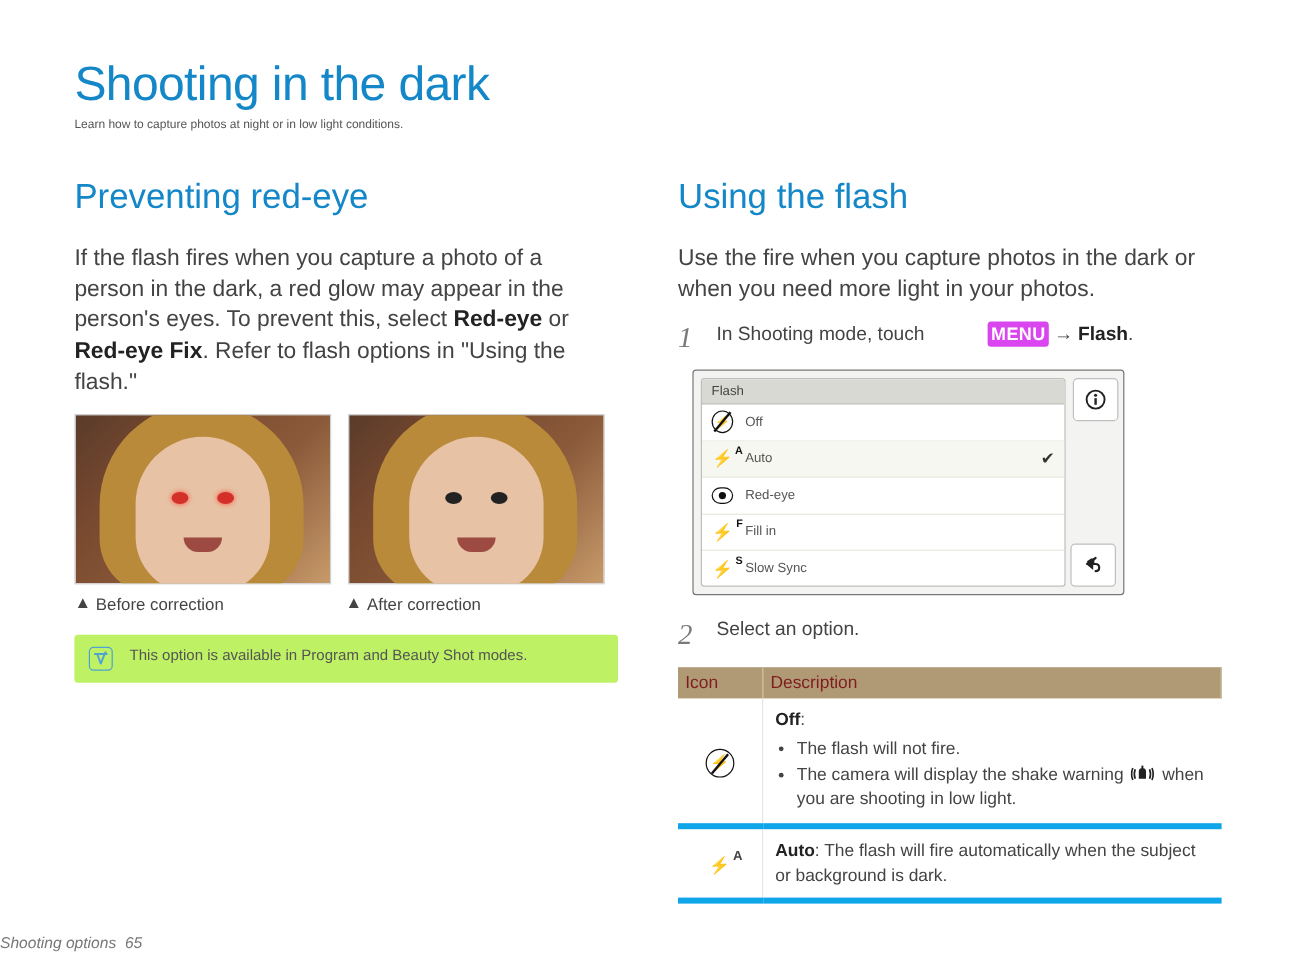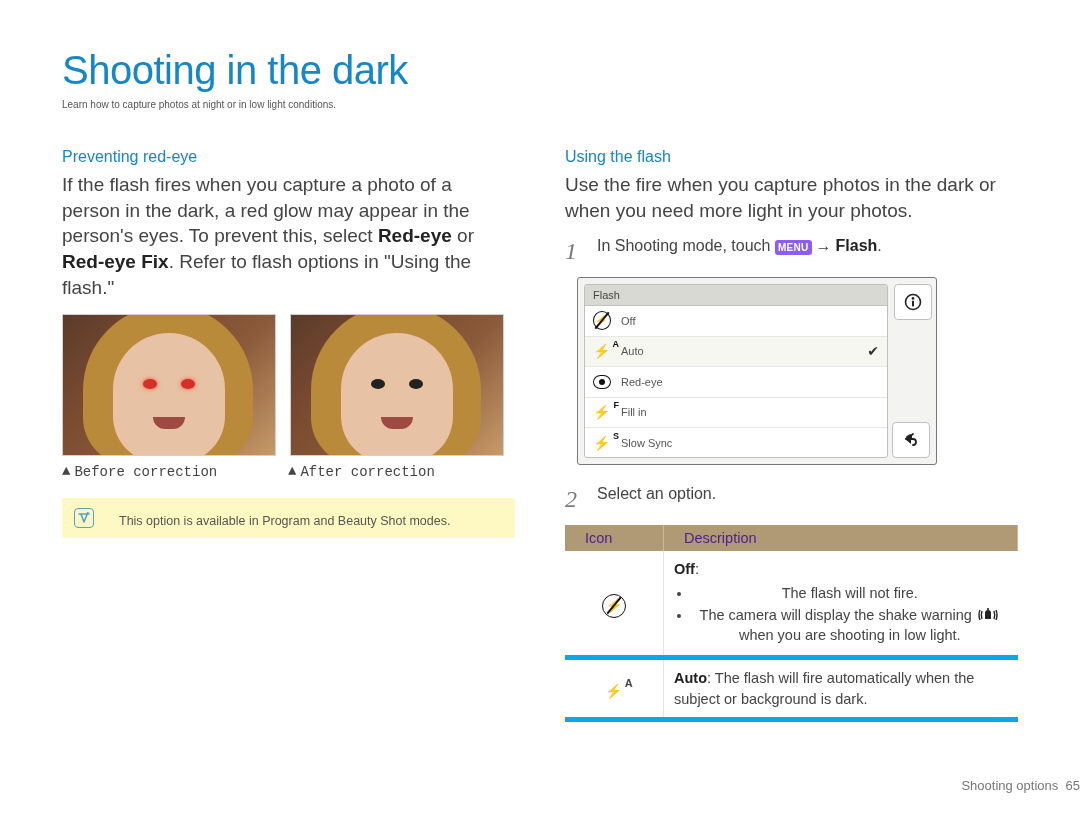--- a/index.html
+++ b/index.html
@@ -36,24 +36,24 @@
   }
   .columns {
     display: flex;
     gap: 50px;
   }
   .col {
     flex: 1 1 0;
     min-width: 0;
   }
   .section-title {
-    font-size: 16px;
+    font-size: 29px;
     font-weight: 400;
     color: #1487c8;
-    margin: 0 0 6px 0;
+    margin: 0 0 22px 0;
   }
   .body-text {
     font-size: 19px;
     line-height: 1.35;
     color: #444;
     margin: 0 0 14px 0;
   }
   .bold { font-weight: 700; color: #222; }
   .photos {
     display: flex;
@@ -92,57 +92,58 @@
   .eye.red { background: #d4302a; box-shadow: 0 0 4px #ff4a3a; }
   .eye.l { left: 80px; }
   .eye.r { left: 118px; }
   .mouth {
     position:absolute;
     top: 102px; left: 90px;
     width: 32px; height: 12px;
     background: #9c4a42;
     border-radius: 0 0 16px 16px;
   }
-  .caption-row { display: flex; gap: 14px; margin-bottom: 18px; font-family: Liberation Mono, monospace; }
+  .caption-row { display: flex; gap: 14px; margin-bottom: 18px; }
   .caption { width: 212px; font-size: 14px; color: #444; }
   .caption .tri { display: inline-block; transform: translateY(-1px); margin-right: 4px; }
 
   .note-box {
-    background: #fef9c3;
+    background: #bef264;
     border-radius: 3px;
     padding: 10px 12px;
     display: flex;
-    align-items: flex-end;
-    gap: 25px;
+    align-items: flex-start;
+    gap: 14px;
   }
   .note-icon {
     width: 18px; height: 18px;
     border: 1.8px solid #4fa2d1;
     border-radius: 4px;
     display: flex; align-items: center; justify-content: center;
   }
   .note-icon svg { display: block; }
   .note-text { font-size: 12.5px; color: #555; }
 
   
   .step-row { display: flex; gap: 14px; margin-bottom: 14px; align-items: flex-start; }
   .step-num { font-size: 24px; font-style: italic; font-family: Georgia, 'Times New Roman', serif; color: #7a7a7a; line-height: 1; margin-top: 2px; min-width: 18px; }
   .step-text { font-size: 16px; color: #444; }
   .menu-chip {
     display: inline-flex;
     align-items: center;
     justify-content: center;
-    background: #8b5cf6;
+    background: #d946ef;
     color: #fff;
     border-radius: 3px;
-    font-size: 10px;
+    font-size: 15px;
     font-weight: 700;
     padding: 2px 3px;
     vertical-align: 0px;
     letter-spacing: 0.3px;
+    margin-left: 48px;
   }
   .arrow-sym { margin: 0 4px; }
 
   .screen {
     width: 360px;
     height: 188px;
     border: 1.5px solid #777;
     border-radius: 3px;
     background: #f3f3f1;
     margin: 2px 0 20px 12px;
@@ -210,50 +211,51 @@
   }
   .rbtn.back { align-self: flex-end; }
 
   table.desc {
     border-collapse: collapse;
     width: 100%;
     font-size: 14.5px;
   }
   table.desc thead th {
     background: #b09a76;
-    color: #4c1d95;
+    color: #7f1d1d;
     font-weight: 400;
     text-align: left;
-    padding: 5px 20px;
+    padding: 5px 6px;
     border-right: 1px solid #c9b998;
   }
   table.desc thead th:first-child { width: 58px; }
   table.desc tbody td {
     padding: 8px 10px;
     vertical-align: top;
     border-bottom: 5px solid #0ea5e9;
     color: #444;
     line-height: 1.4;
   }
   table.desc tbody td.icon-cell {
     text-align: center;
     vertical-align: middle;
     font-size: 20px;
     border-right: 1px solid #e6e6de;
   }
-  ul.flat { margin: 3px 0 0 0; padding-left: 18px; text-align: center; }
+  ul.flat { margin: 3px 0 0 0; padding-left: 18px; }
   ul.flat li { margin-bottom: 2px; }
 
   .footer {
     position: absolute;
     bottom: 22px;
     left: 0; right: 0;
-    text-align: right;
+    text-align: left;
     font-size: 13px;
     color: #777;
+    font-style: italic;
   }
   .shake-icon {
     display: inline-flex;
     vertical-align: -3px;
     margin: 0 2px;
   }
 
   
   .bolt { font-size: 14px; }
   .flash-off-ico {

